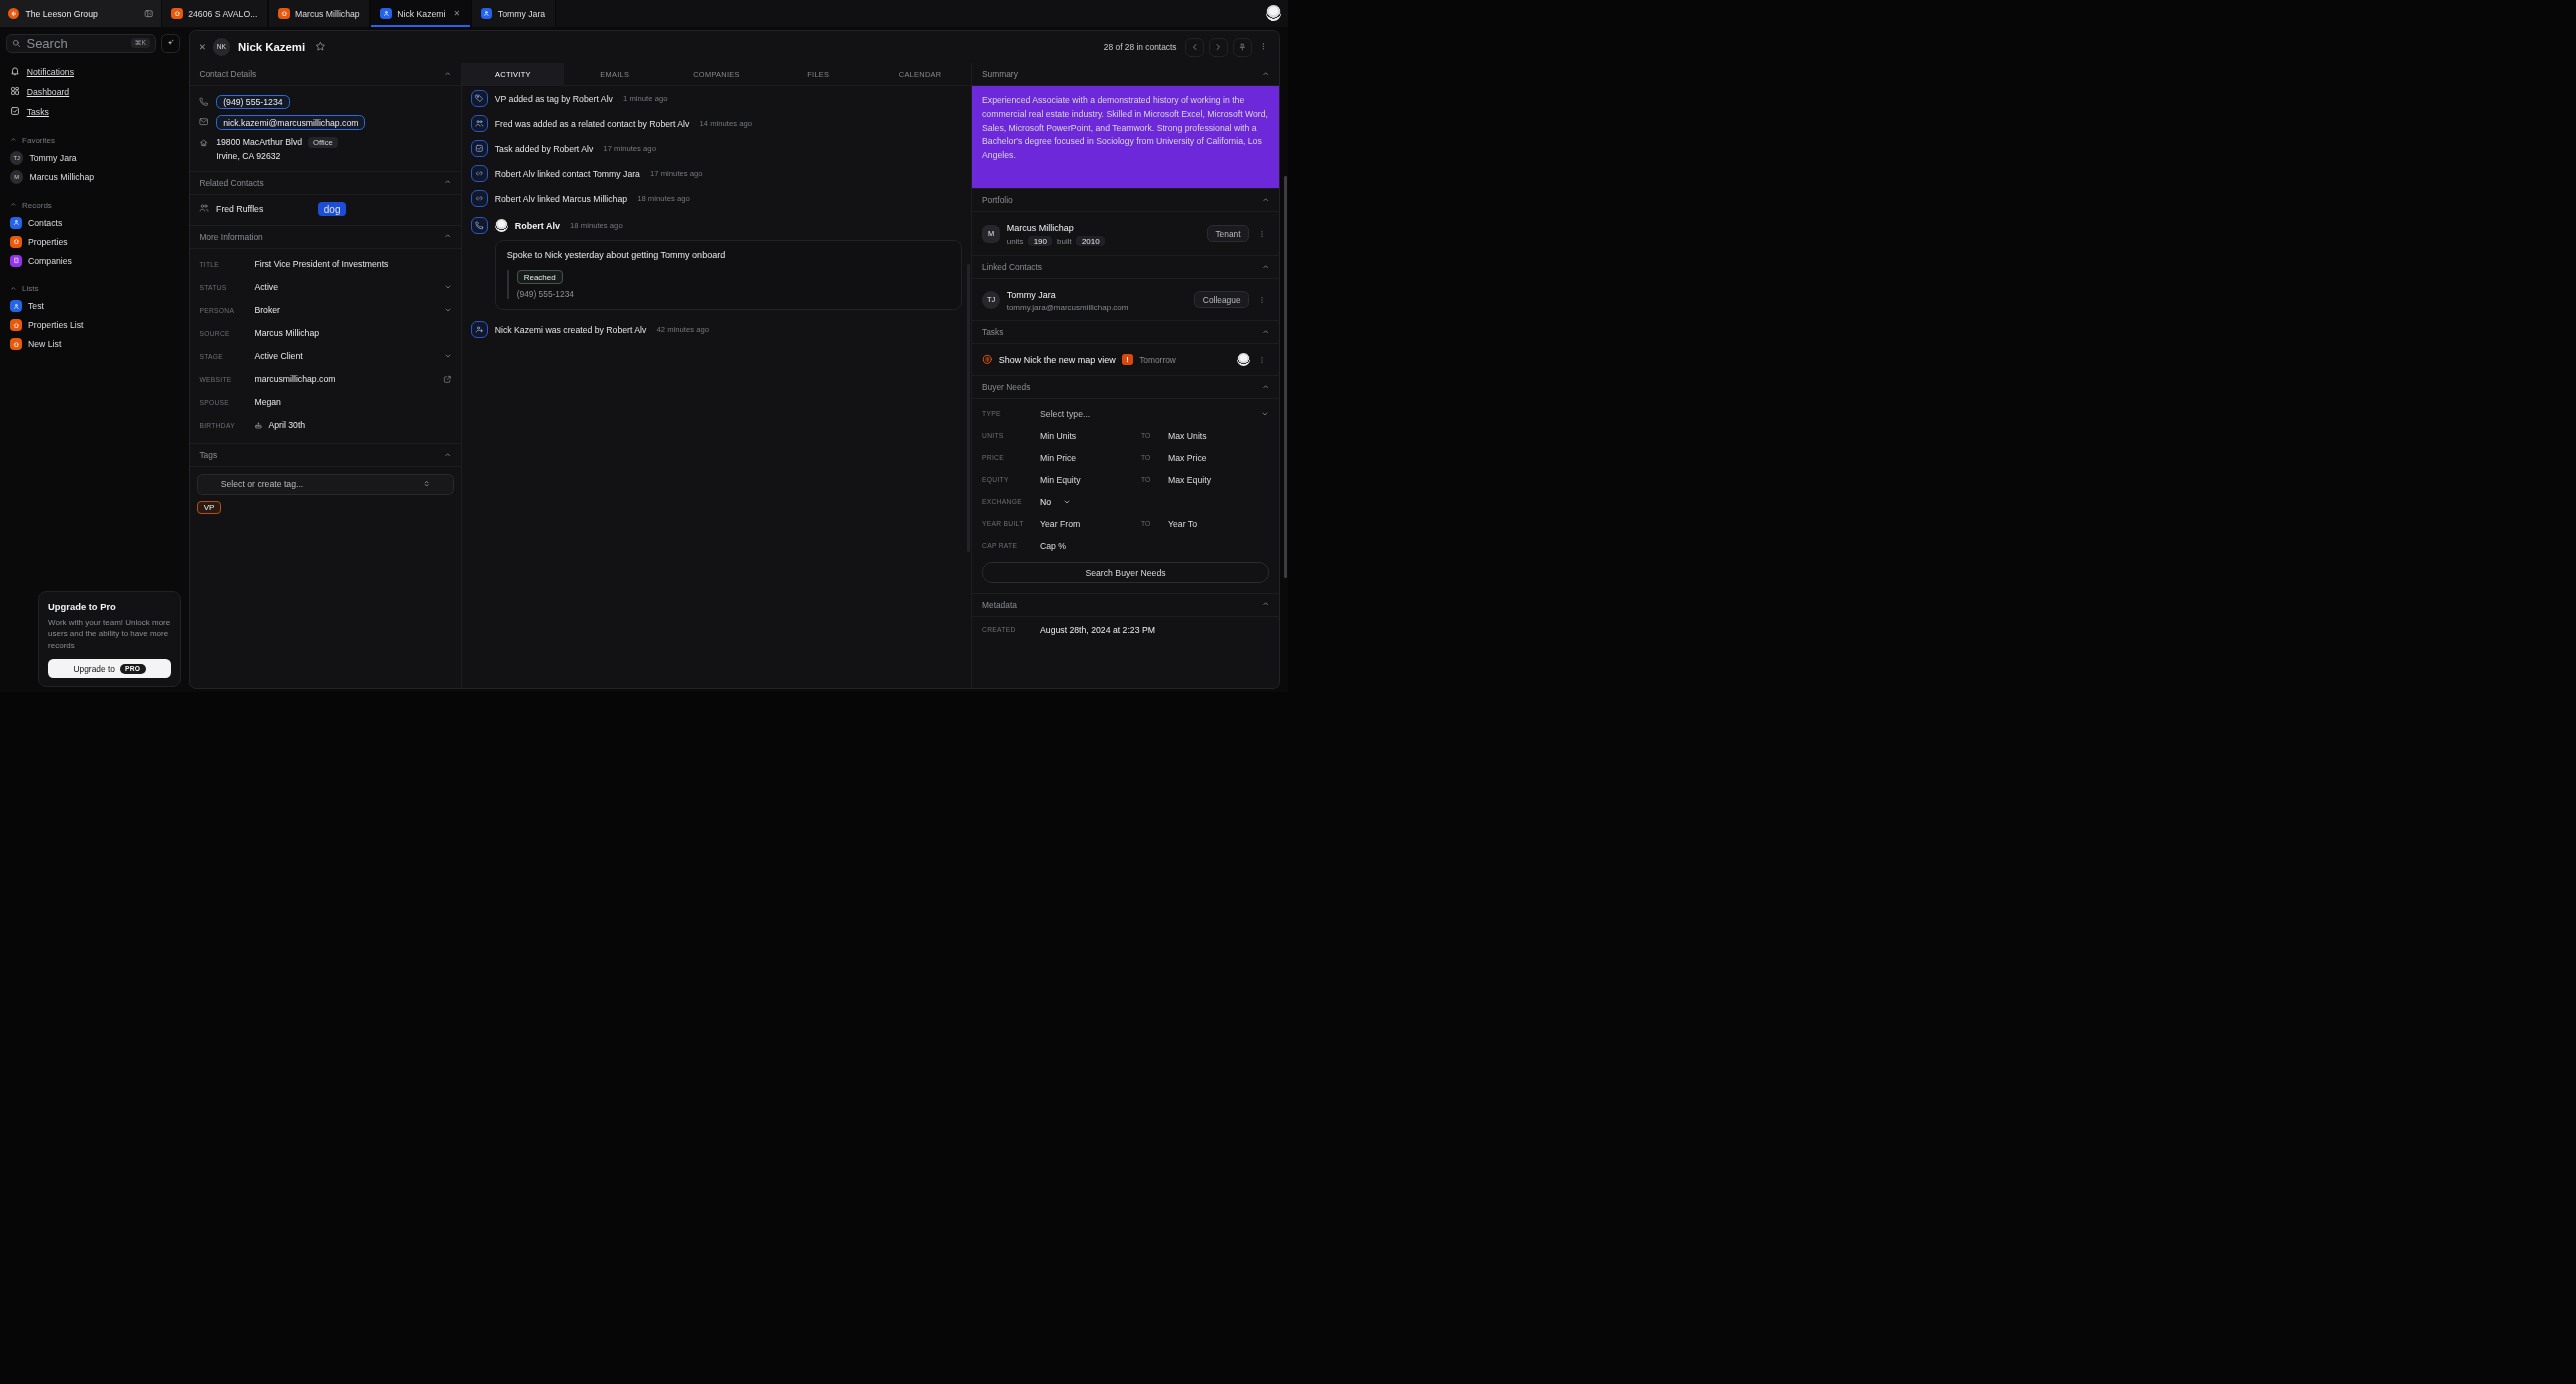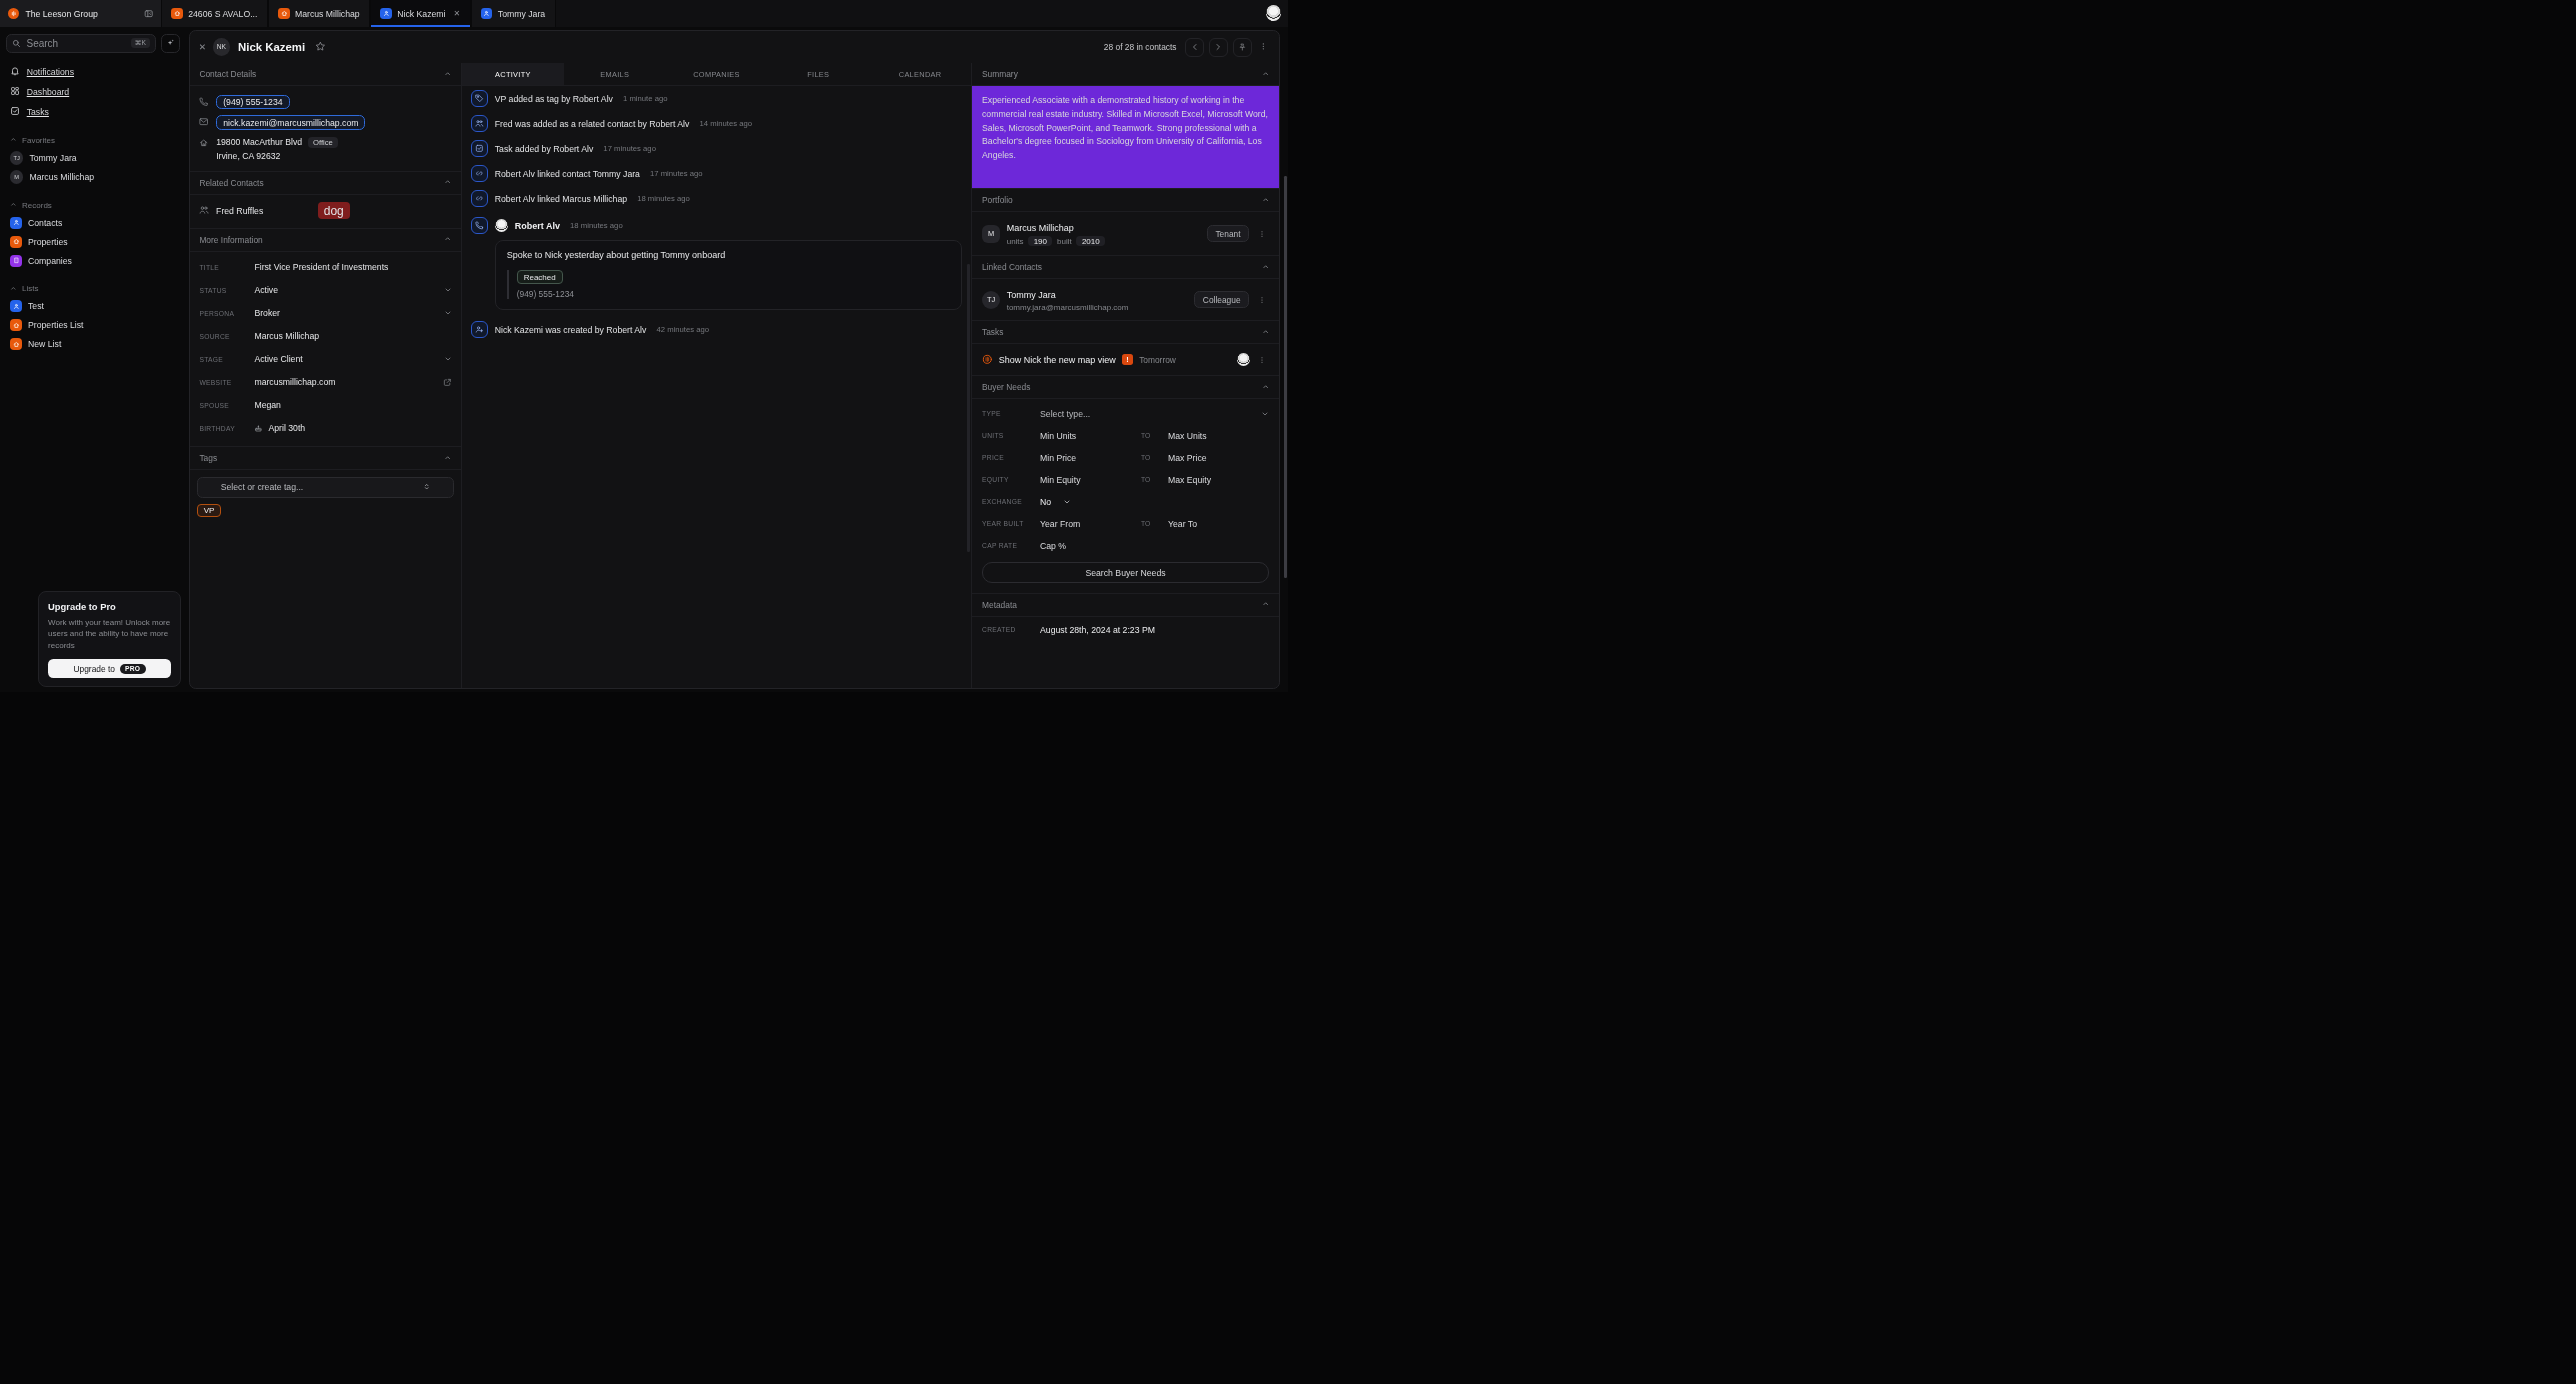--- a/index.html
+++ b/index.html
@@ -20,21 +20,21 @@
   .sqicon { width:11.4px; height:11.4px; border-radius:3.4px; display:flex; align-items:center; justify-content:center; flex:none; color:#fff; }
   .sq-orange { background:#e8590c; } .sq-blue { background:#2563eb; } .sq-purple { background:#9333ea; }
   .tabclose { color:#8b8d92; font-size:8px; margin-left:2.7px; }
   .topbar-avatar { position:absolute; right:6.7px; top:5.4px; width:15.4px; height:15.4px; border-radius:50%;
     background: radial-gradient(circle at 50% 38%, #f4f4f4 0 34%, #d9d9d9 35% 52%, #333 53% 60%, #ececec 61% 100%); }
 
   
   .sidebar { position:absolute; top:27px; left:0; width:186px; bottom:0; padding:6.7px 6px; }
   .search-row { display:flex; gap:4.7px; }
   .searchbox { flex:1; height:19px; border:0.7px solid #27272b; background:#141417; border-radius:5.4px; display:flex; align-items:center; gap:5.4px; padding:0 5.4px; color:#8b8d92; }
-  .searchbox .ph { font-size:10px; flex:1; }
+  .searchbox .ph { font-size:13px; flex:1; }
   .kbd { background:#232327; border-radius:3.4px; padding:1.3px 4px; font-size:6.7px; color:#9a9ca1; }
   .ai-btn { width:19px; height:19px; border:0.7px solid #27272b; border-radius:5.4px; display:flex; align-items:center; justify-content:center; color:#aeb0b5; }
   .navitem { display:flex; align-items:center; gap:6.7px; height:20px; padding:0 4px; font-size:8.7px; color:#d6d7da; border-radius:4.7px; }
   .nav-group { margin-top:9px;text-decoration:underline; }
   .sechead { display:flex; align-items:center; gap:5.4px; height:16px; padding:0 4px; font-size:8px; color:#77797e; margin-top:10.7px; }
   .srow { display:flex; align-items:center; gap:6px; height:19px; padding:0 4px; font-size:8.7px; color:#dcdde0; border-radius:4.7px; }
   .fav-av { width:13.4px; height:13.4px; border-radius:50%; background:#2b2b30; color:#cfd0d3; font-size:5.7px; display:flex; align-items:center; justify-content:center; flex:none; }
   .rec-icon { width:12px; height:12px; border-radius:4px; display:flex; align-items:center; justify-content:center; color:#fff; flex:none; }
   .upgrade { position:absolute; left:5.4px; right:5.4px; bottom:4.7px; background:#121215; border:0.7px solid #222226; border-radius:8px; padding:8.7px 8.7px 8px;margin-left:33px; }
   .up-title { font-size:9.4px; color:#f2f3f5; font-weight:700; }
@@ -59,21 +59,21 @@
   .col-det { width:272px; flex:none; border-right:0.7px solid #1e1e22; overflow:hidden; }
   .dhead { display:flex; justify-content:space-between; align-items:center; height:23px; padding:0 9.4px; font-size:8.4px; color:#8a8c91; border-bottom:0.7px solid #1d1d21; }
   .dsec { border-top:0.7px solid #1d1d21; }
   .dsec:first-child { border-top:none; }
   .crow { display:flex; align-items:center; gap:7.4px; padding:0 9.4px; color:#85878c; }
   .bluepill { border:1px solid #2f6bdb; background:rgba(37,99,235,.09); border-radius:5.4px; padding:1.3px 6px; font-size:8.7px; color:#e9eaec; }
   .addr-badge { background:#232328; border-radius:4px; padding:1.3px 5.4px; font-size:7.7px; color:#cfd0d3; }
   .addr2 { font-size:8.7px; color:#e6e7e9; margin-top:2.7px; }
   .rel-row { display:flex; align-items:center; gap:6.7px; padding:7.4px 9.4px 8.7px; }
   .rel-name { font-size:8.7px; color:#e6e7e9; width:95px; }
-  .dogpill { background:#7f1d1d; border-radius:4px; padding:1.3px 6px; font-size:12px; color:#e2e3e6; }
+  .dogpill { background:#1d4ed8; border-radius:4px; padding:1.3px 6px; font-size:10px; color:#e2e3e6; }
   .mi-row { display:flex; align-items:center; padding:0 9.4px; height:23px; }
   .mi-label { width:55px; flex:none; font-size:6.7px; letter-spacing:0.3px; color:#6d6f75; }
   .mi-value { font-size:8.7px; color:#e6e7e9; display:flex; align-items:center; gap:5.4px; flex:1; }
   .mi-right { margin-left:auto; color:#85878c; display:flex; }
   .tagselect { margin:6.7px 6.7px 0; height:21px; border:0.7px solid #2a2a2e; background:#18181b; border-radius:5.4px; display:flex; align-items:center; padding:0 23px; color:#b9bbbf; font-size:8.7px; }
   .vp-tag { display:inline-block; margin:6px 6.7px 9.4px; border:0.7px solid #b4500f; background:rgba(234,88,12,.12); color:#f0f0f2; border-radius:4px; padding:1.3px 6px; font-size:8px; }
 
   
   .col-act { flex:1; border-right:0.7px solid #1e1e22; overflow:hidden; position:relative; }
   .ctabs { display:flex; height:23px; border-bottom:0.7px solid #1d1d21; }

